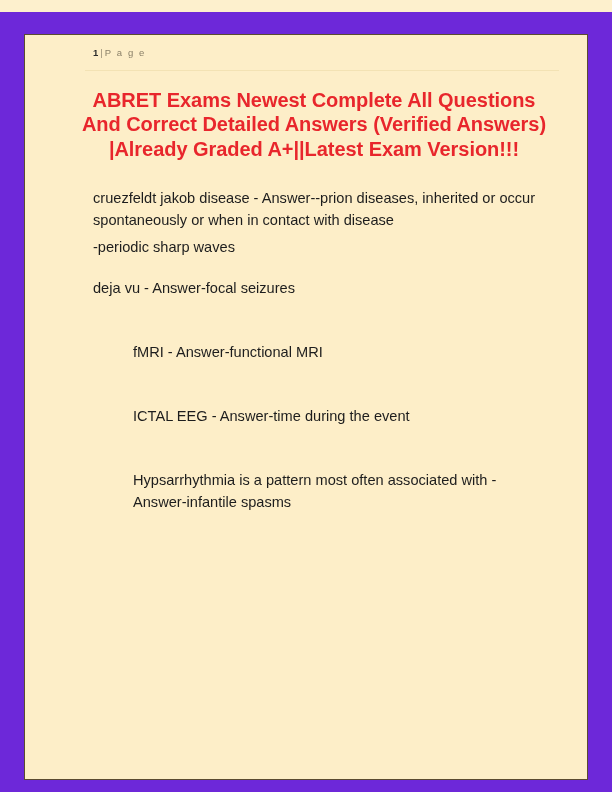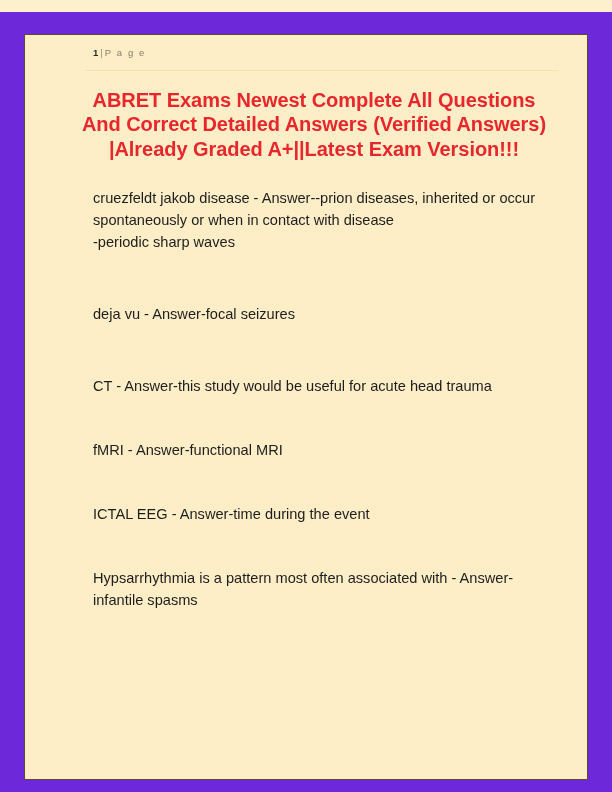--- a/index.html
+++ b/index.html
@@ -96,26 +96,28 @@
     padding-left: 24px;
     padding-right: 6px;
   }
   .qa-block {
     font-size: 14.6px;
     line-height: 22px;
     color: #1d1d1d;
     margin: 0;
   }
   .qa-block.gap-sm {
+    margin-top: 5px;
   }
   .qa-block.gap-lg {
-    margin-top: 50px;
+    margin-top: 19px;
   }
   .qa-block.gap-xl {
     margin-top: 42px;
+    margin-left: 40px;
   }
 </style>
 </head>
 <body>
 
 <div id="page">
   <div id="page-frame">
     <div id="content">
 
       <div id="header">
@@ -124,21 +126,20 @@
         </div>
         <div id="header-rule"></div>
       </div>
 
       <h1 id="doc-title">ABRET Exams Newest Complete All Questions And Correct Detailed Answers (Verified Answers) |Already Graded A+||Latest Exam Version!!!</h1>
 
       <div id="body-blocks">
         <p class="qa-block">cruezfeldt jakob disease - Answer--prion diseases, inherited or occur spontaneously or when in contact with disease</p>
         <p class="qa-block gap-sm">-periodic sharp waves</p>
         <p class="qa-block gap-lg">deja vu - Answer-focal seizures</p>
-        <p class="qa-block gap-lg">CT - Answer-this study would be useful for acute head trauma</p>
         <p class="qa-block gap-xl">fMRI - Answer-functional MRI</p>
         <p class="qa-block gap-xl">ICTAL EEG - Answer-time during the event</p>
         <p class="qa-block gap-xl">Hypsarrhythmia is a pattern most often associated with - Answer-infantile spasms</p>
       </div>
 
     </div>
   </div>
 </div>
 
 </body></html>

